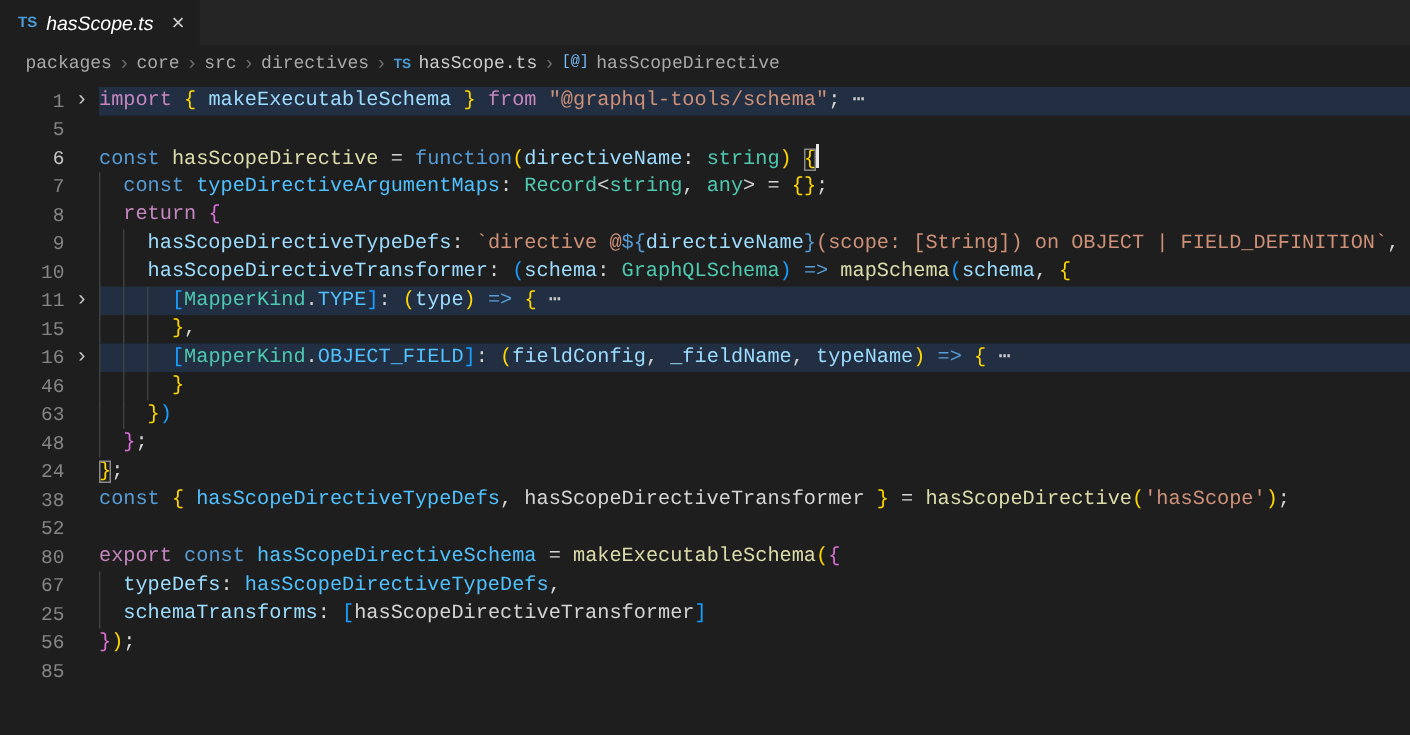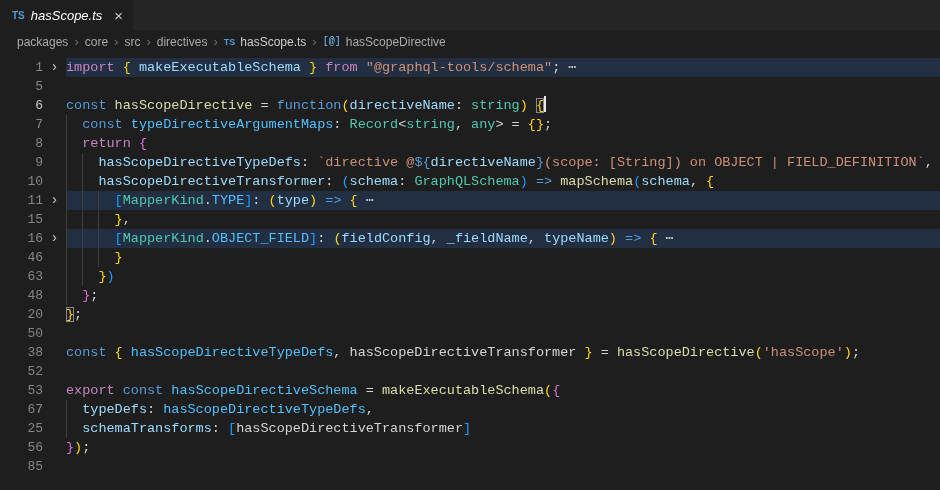--- a/index.html
+++ b/index.html
@@ -10,21 +10,21 @@
     font-family:"Liberation Sans", sans-serif;
   }
   
   .tabbar { height:30px; background:#252526; display:flex; align-items:stretch; }
   .tab { background:#1e1e1e; display:flex; align-items:center; padding:0 10px 0 12px; gap:6px; min-width:112px; }
   .ts-icon { color:#4a9cd6; font-weight:bold; font-size:10px; letter-spacing:0; }
   .tab-title { color:#ffffff; font-style:italic; font-size:13px; }
   .tab-close { color:#cccccc; font-size:15px; margin-left:6px; cursor:pointer; line-height:1; }
   
   .breadcrumbs { height:23px; display:flex; align-items:center; padding-left:17px; font-size:12px; color:#a9a9a9; }
-  .crumb { color:#a9a9a9; }
+  .crumb { color:#a9a9a9;font-family:Liberation Mono, monospace; }
   .crumb-file { color:#cccccc; }
   .bc-sep { color:#6e6e6e; padding:0 6px; font-size:13px; }
   .bc-ts { color:#4a9cd6; font-weight:bold; font-size:9px; margin-right:5px; }
   .bc-sym { color:#75beff; font-size:10px; margin-right:5px; font-family:"Liberation Mono", monospace; }
   
   .editor { padding-top:5px; }
   .code-line { display:flex; height:19px; line-height:19px;
     font-family:"Liberation Mono","DejaVu Sans Mono", monospace; font-size:13.5px; }
   .ln { width:43px; flex:none; text-align:right; color:#858585; font-size:13px; }
   .ln.active { color:#c6c6c6; }
@@ -122,41 +122,36 @@
       <div class="ln">63</div>
       <div class="fold"></div>
       <div class="lc"><span class="guide" style="left: 0ch;"></span><span class="guide" style="left: 2ch;"></span><span style="color: rgb(212, 212, 212);">    </span><span style="color: rgb(255, 215, 0);">}</span><span style="color: rgb(23, 159, 255);">)</span></div>
     </div>
     <div class="code-line">
       <div class="ln">48</div>
       <div class="fold"></div>
       <div class="lc"><span class="guide" style="left: 0ch;"></span><span style="color: rgb(212, 212, 212);">  </span><span style="color: rgb(218, 112, 214);">}</span><span style="color: rgb(212, 212, 212);">;</span></div>
     </div>
     <div class="code-line">
-      <div class="ln">20</div>
+      <div class="ln">24</div>
       <div class="fold"></div>
       <div class="lc"><span class="boxed" style="color: rgb(255, 215, 0);">}</span><span style="color: rgb(212, 212, 212);">;</span></div>
-    </div>
-    <div class="code-line">
-      <div class="ln">50</div>
-      <div class="fold"></div>
-      <div class="lc"></div>
     </div>
     <div class="code-line">
       <div class="ln">38</div>
       <div class="fold"></div>
       <div class="lc"><span style="color: rgb(86, 156, 214);">const </span><span style="color: rgb(255, 215, 0);">{ </span><span style="color: rgb(79, 193, 255);">hasScopeDirectiveTypeDefs</span><span style="color: rgb(212, 212, 212);">, </span><span style="color: rgb(212, 212, 212);">hasScopeDirectiveTransformer</span><span style="color: rgb(212, 212, 212);"> </span><span style="color: rgb(255, 215, 0);">} </span><span style="color: rgb(212, 212, 212);">= </span><span style="color: rgb(220, 220, 170);">hasScopeDirective</span><span style="color: rgb(255, 215, 0);">(</span><span style="color: rgb(206, 145, 120);">'hasScope'</span><span style="color: rgb(255, 215, 0);">)</span><span style="color: rgb(212, 212, 212);">;</span></div>
     </div>
     <div class="code-line">
       <div class="ln">52</div>
       <div class="fold"></div>
       <div class="lc"></div>
     </div>
     <div class="code-line">
-      <div class="ln">53</div>
+      <div class="ln">80</div>
       <div class="fold"></div>
       <div class="lc"><span style="color: rgb(197, 134, 192);">export </span><span style="color: rgb(86, 156, 214);">const </span><span style="color: rgb(79, 193, 255);">hasScopeDirectiveSchema</span><span style="color: rgb(212, 212, 212);"> = </span><span style="color: rgb(220, 220, 170);">makeExecutableSchema</span><span style="color: rgb(255, 215, 0);">(</span><span style="color: rgb(218, 112, 214);">{</span></div>
     </div>
     <div class="code-line">
       <div class="ln">67</div>
       <div class="fold"></div>
       <div class="lc"><span class="guide" style="left: 0ch;"></span><span style="color: rgb(212, 212, 212);">  </span><span style="color: rgb(156, 220, 254);">typeDefs</span><span style="color: rgb(212, 212, 212);">: </span><span style="color: rgb(79, 193, 255);">hasScopeDirectiveTypeDefs</span><span style="color: rgb(212, 212, 212);">,</span></div>
     </div>
     <div class="code-line">
       <div class="ln">25</div>

